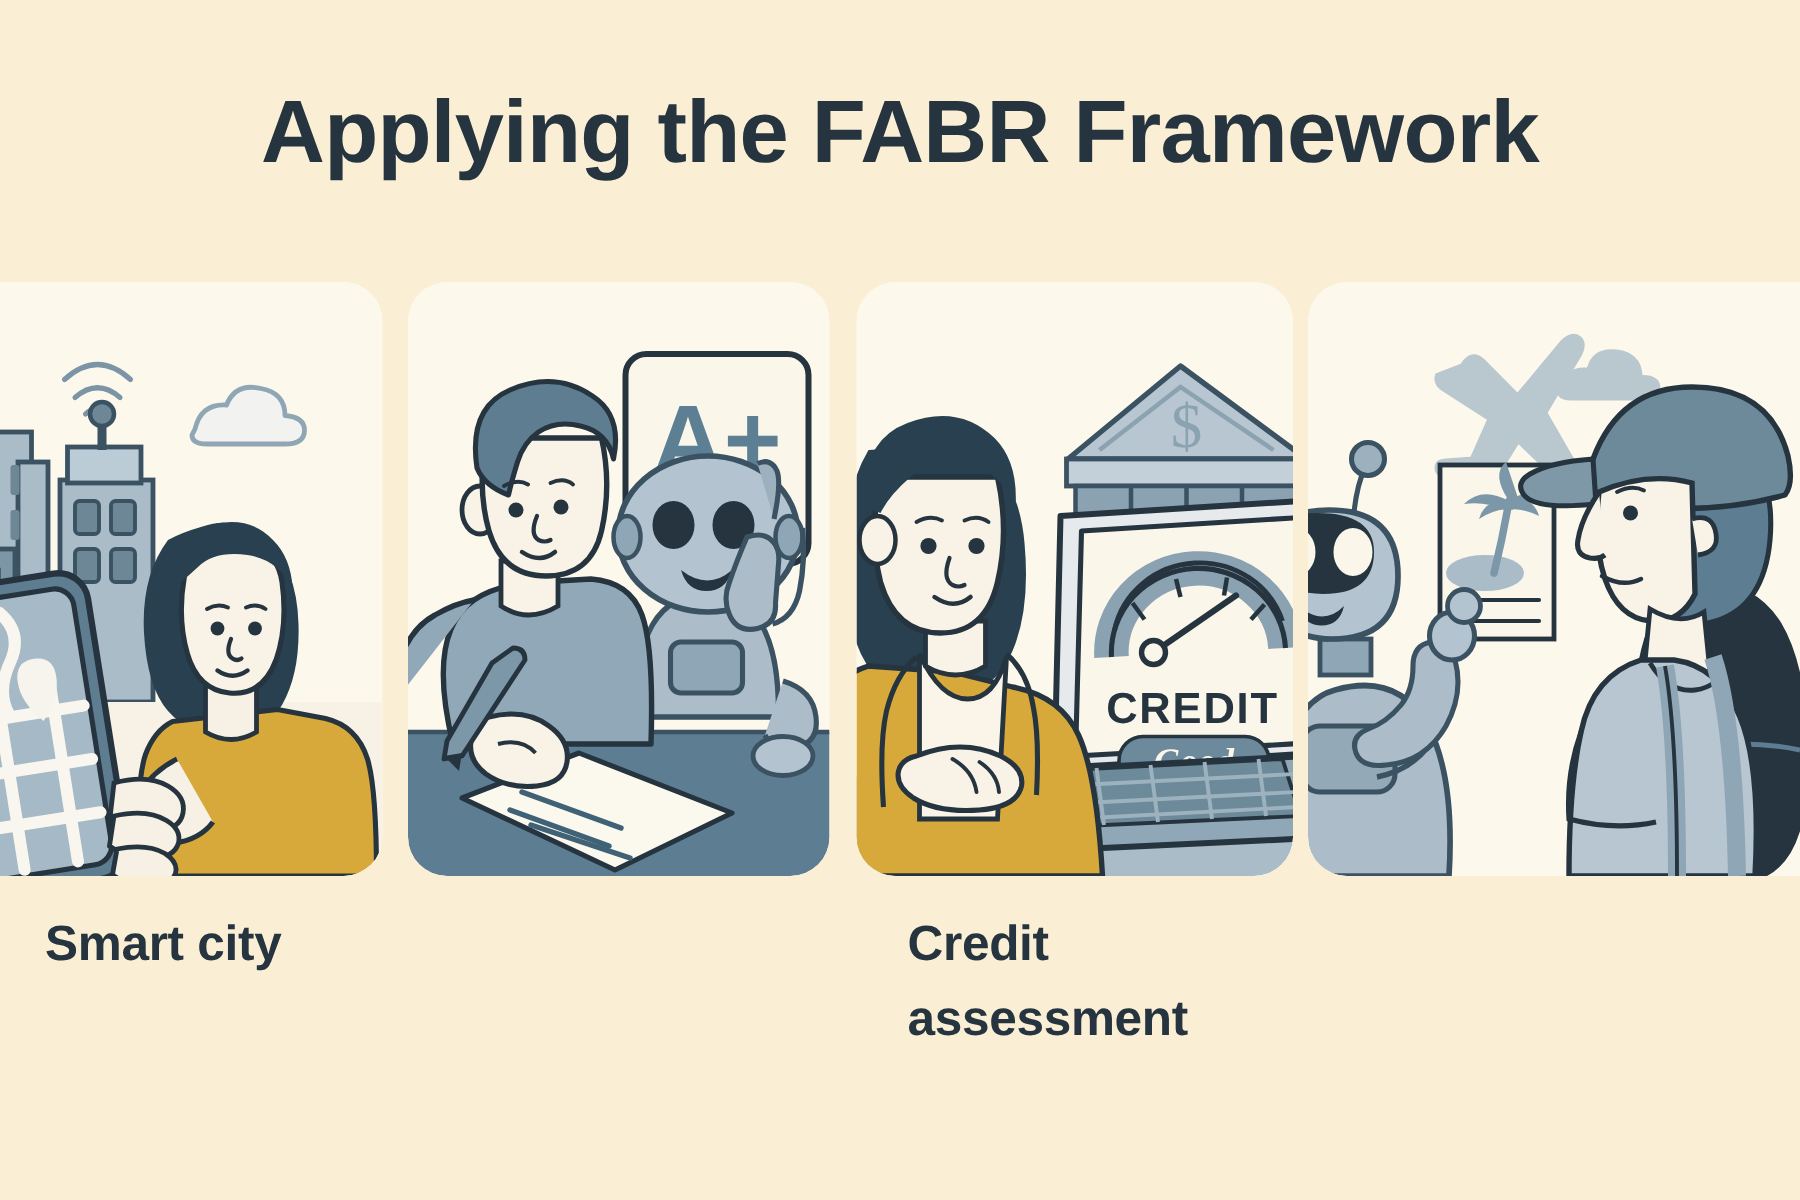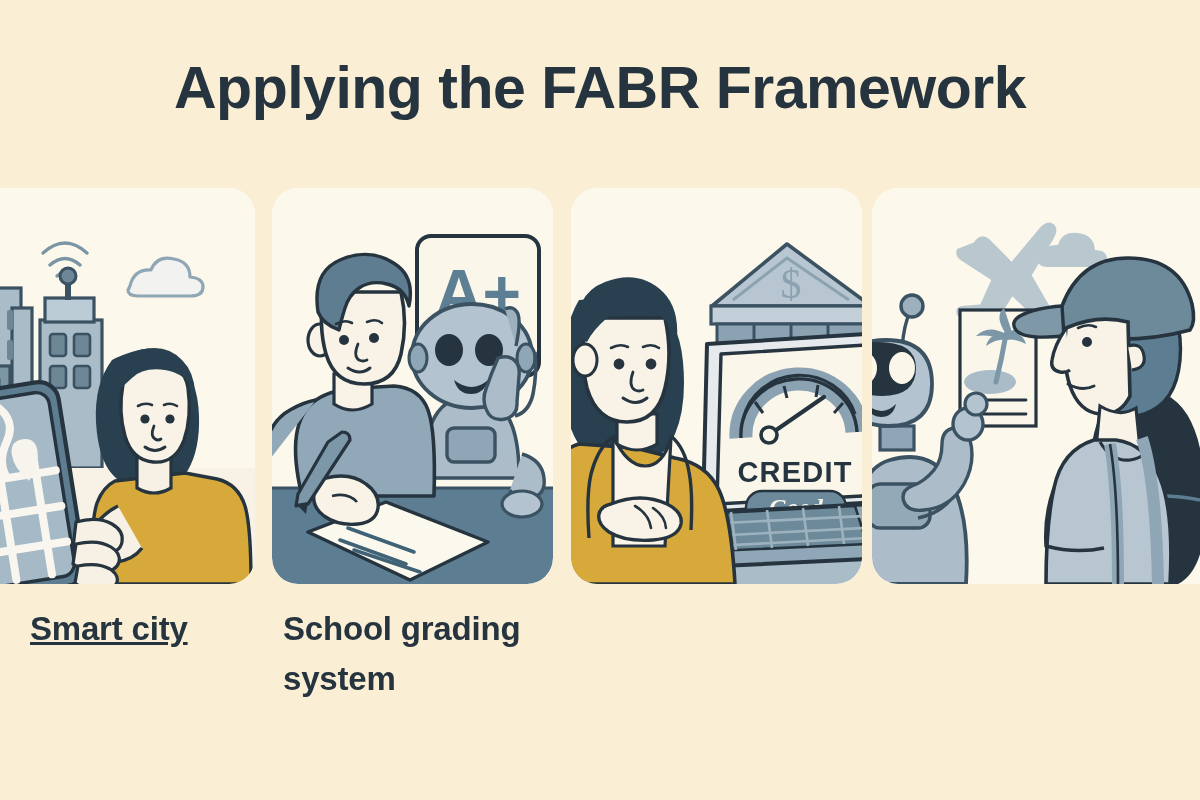--- a/index.html
+++ b/index.html
@@ -61,21 +61,21 @@
   }
   .caption {
     position: absolute;
     top: 0;
     color: #25343f;
     font-size: 33px;
     font-weight: bold;
     line-height: 1.52;
     letter-spacing: -0.2px;
   }
-  #caption-0 { left: 30px; width: 230px; text-decoration: underline; }
+  #caption-0 { left: 30px; width: 230px; }
   #caption-1 { left: 283px; width: 260px; }
   #caption-2 { left: 605px; width: 250px; }
   #caption-3 { left: 905px; width: 260px; }
 
   svg { display: block; }
   .art { position: absolute; left: 0; top: 0; }
 </style>
 </head>
 <body>
 
@@ -461,17 +461,17 @@
             <path d="M270 250 q14 42 16 146" fill="none" stroke="#8ea6b5" stroke-width="12"></path>
           </g>
         </g>
       </svg>
     </div>
 
   </div>
 
   <div class="captions">
     <div class="caption" id="caption-0">Smart city</div>
-    <div class="caption" id="caption-1">School
-grading system</div>
+    <div class="caption" id="caption-2">Credit
+assessment</div>
   </div>
 
 </div>
 
 </body></html>

